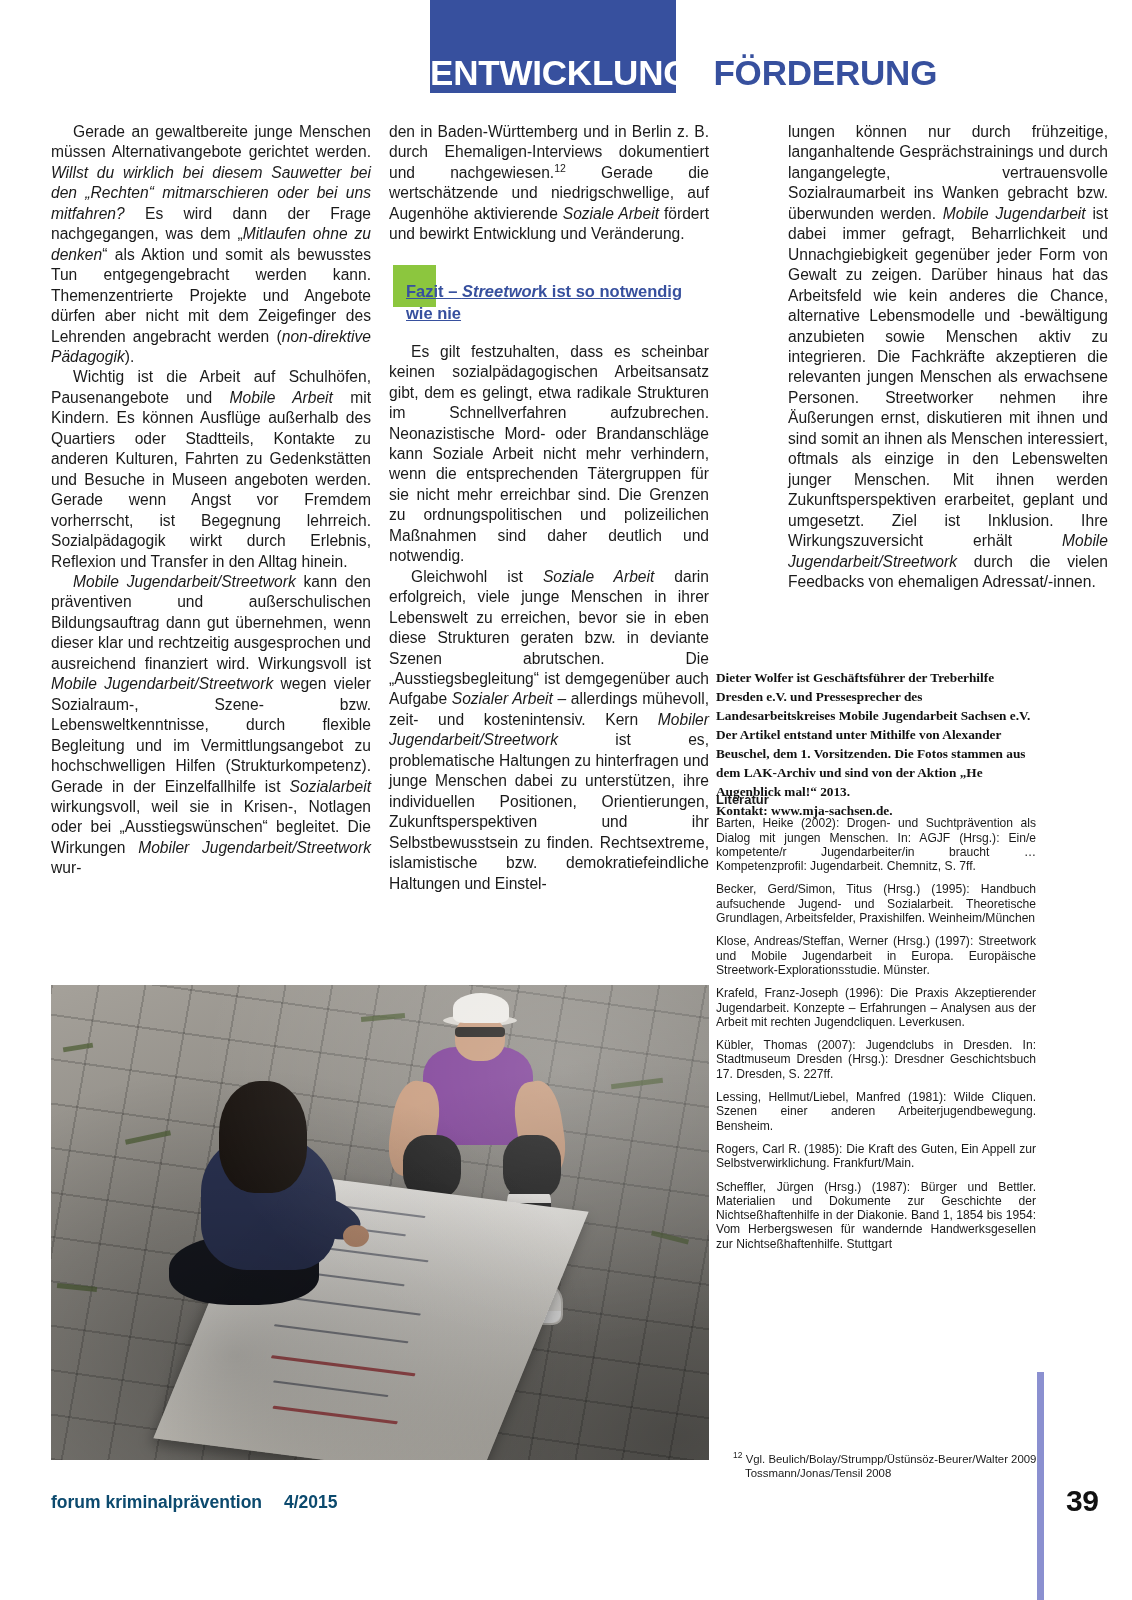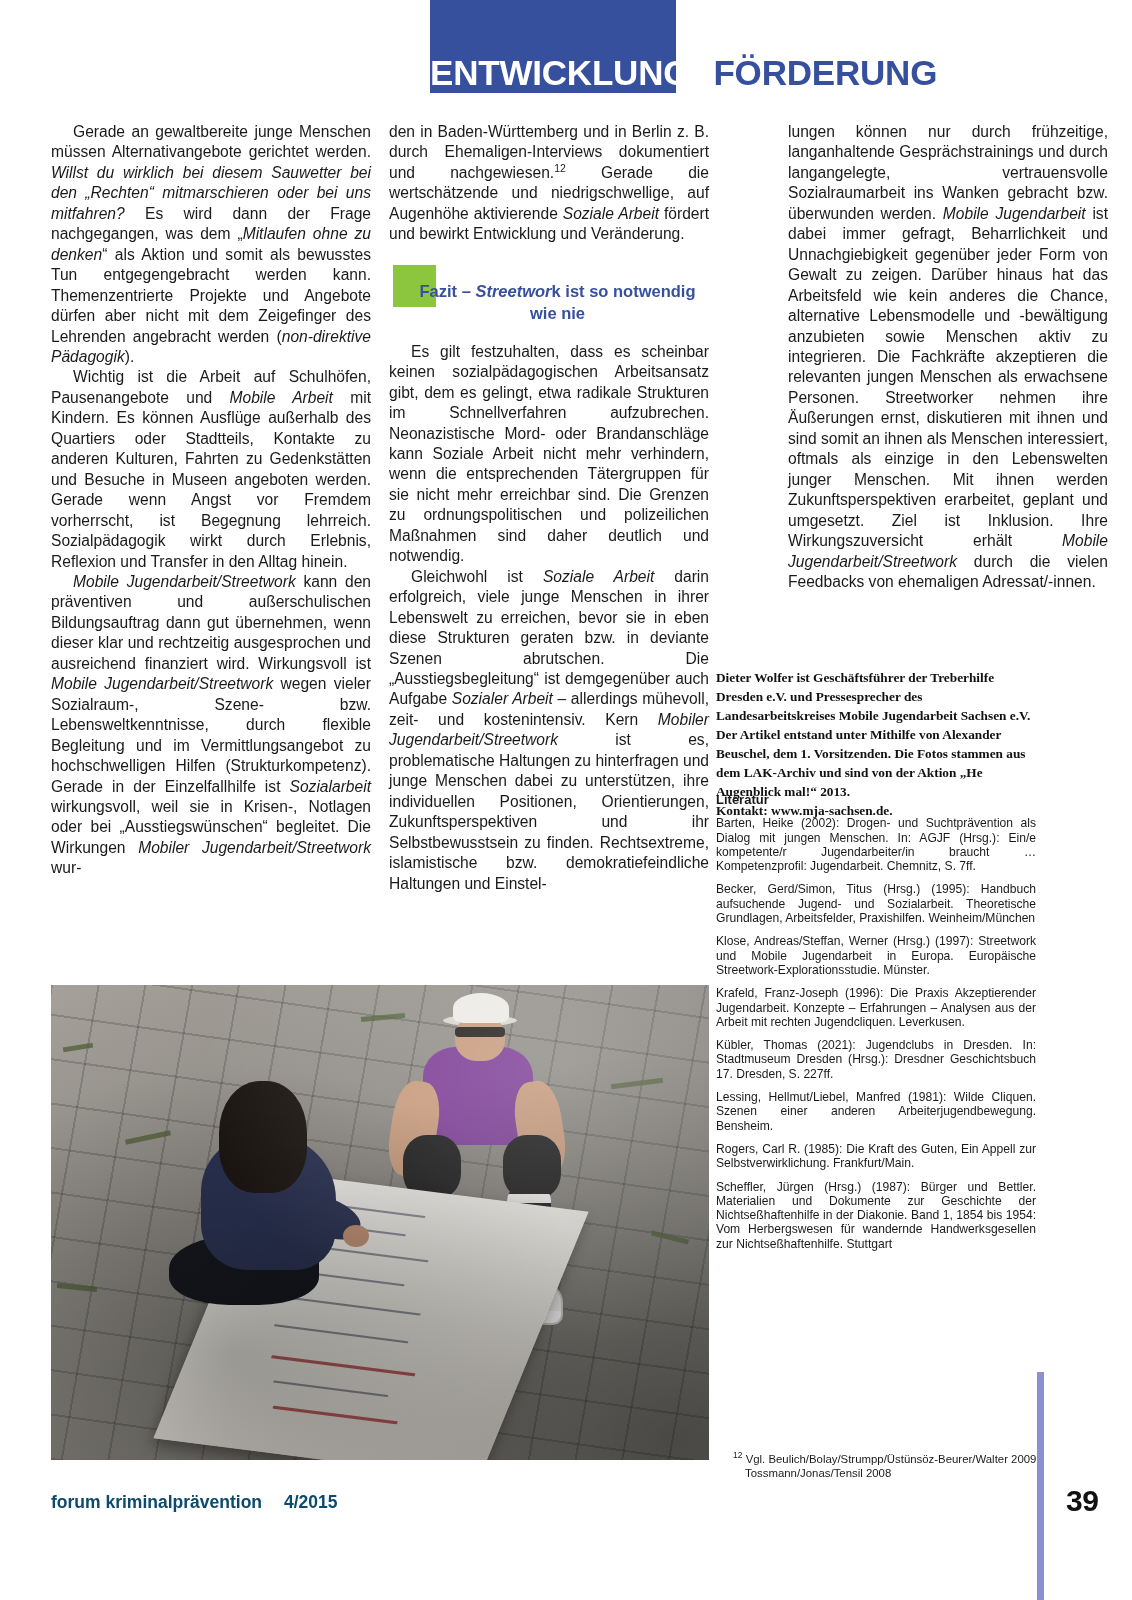--- a/index.html
+++ b/index.html
@@ -76,24 +76,25 @@
     width: 43px;
     height: 42px;
     background: #8cc63e;
   }
   .subhead-text {
     position: relative;
     font-size: 16.5px;
     line-height: 22px;
     font-weight: bold;
     color: #37509e;
-    text-align: center;
+    text-align: left;
     text-indent: 0;
     padding-left: 17px;
     z-index: 2;
+    text-decoration: underline;
   }
   .subhead-text i { font-style: italic; }
 
   .sup { font-size: 10.5px; vertical-align: super; line-height: 0; }
 
   
   .bio {
     position: absolute;
     left: 716px;
     top: 668px;
@@ -339,21 +340,21 @@
   <div>Dieter Wolfer ist Geschäftsführer der Treberhilfe Dresden e.V. und Pressesprecher des Landesarbeitskreises Mobile Jugendarbeit Sachsen e.V. Der Artikel entstand unter Mithilfe von Alexander Beuschel, dem 1. Vorsitzenden. Die Fotos stammen aus dem LAK-Archiv und sind von der Aktion „He Augenblick mal!“ 2013.</div>
   <div>Kontakt: www.mja-sachsen.de.</div>
 </div>
 
 <div class="lit">
   <div class="lit-title">Literatur</div>
   <div class="lit-entry">Barten, Heike (2002): Drogen- und Suchtprävention als Dialog mit jungen Menschen. In: AGJF (Hrsg.): Ein/e kompetente/r Jugendarbeiter/in braucht … Kompetenzprofil: Jugendarbeit. Chemnitz, S. 7ff.</div>
   <div class="lit-entry">Becker, Gerd/Simon, Titus (Hrsg.) (1995): Handbuch aufsuchende Jugend- und Sozialarbeit. Theoretische Grundlagen, Arbeitsfelder, Praxishilfen. Weinheim/München</div>
   <div class="lit-entry">Klose, Andreas/Steffan, Werner (Hrsg.) (1997): Streetwork und Mobile Jugendarbeit in Europa. Europäische Streetwork-Explorationsstudie. Münster.</div>
   <div class="lit-entry">Krafeld, Franz-Joseph (1996): Die Praxis Akzeptierender Jugendarbeit. Konzepte – Erfahrungen – Analysen aus der Arbeit mit rechten Jugendcliquen. Leverkusen.</div>
-  <div class="lit-entry">Kübler, Thomas (2021): Jugendclubs in Dresden. In: Stadtmuseum Dresden (Hrsg.): Dresdner Geschichtsbuch 17. Dresden, S. 227ff.</div>
+  <div class="lit-entry">Kübler, Thomas (2007): Jugendclubs in Dresden. In: Stadtmuseum Dresden (Hrsg.): Dresdner Geschichtsbuch 17. Dresden, S. 227ff.</div>
   <div class="lit-entry">Lessing, Hellmut/Liebel, Manfred (1981): Wilde Cliquen. Szenen einer anderen Arbeiterjugendbewegung. Bensheim.</div>
   <div class="lit-entry">Rogers, Carl R. (1985): Die Kraft des Guten, Ein Appell zur Selbstverwirklichung. Frankfurt/Main.</div>
   <div class="lit-entry">Scheffler, Jürgen (Hrsg.) (1987): Bürger und Bettler. Materialien und Dokumente zur Geschichte der Nichtseßhaftenhilfe in der Diakonie. Band 1, 1854 bis 1954: Vom Herbergswesen für wandernde Handwerksgesellen zur Nichtseßhaftenhilfe. Stuttgart</div>
 </div>
 
 <div class="photo">
   <div class="pavement"></div>
 
   <div class="grass" style="left:12px;  top:60px;  width:30px; height:5px; transform:rotate(-9deg);"></div>
   <div class="grass" style="left:74px;  top:150px; width:46px; height:5px; transform:rotate(-12deg);"></div>

